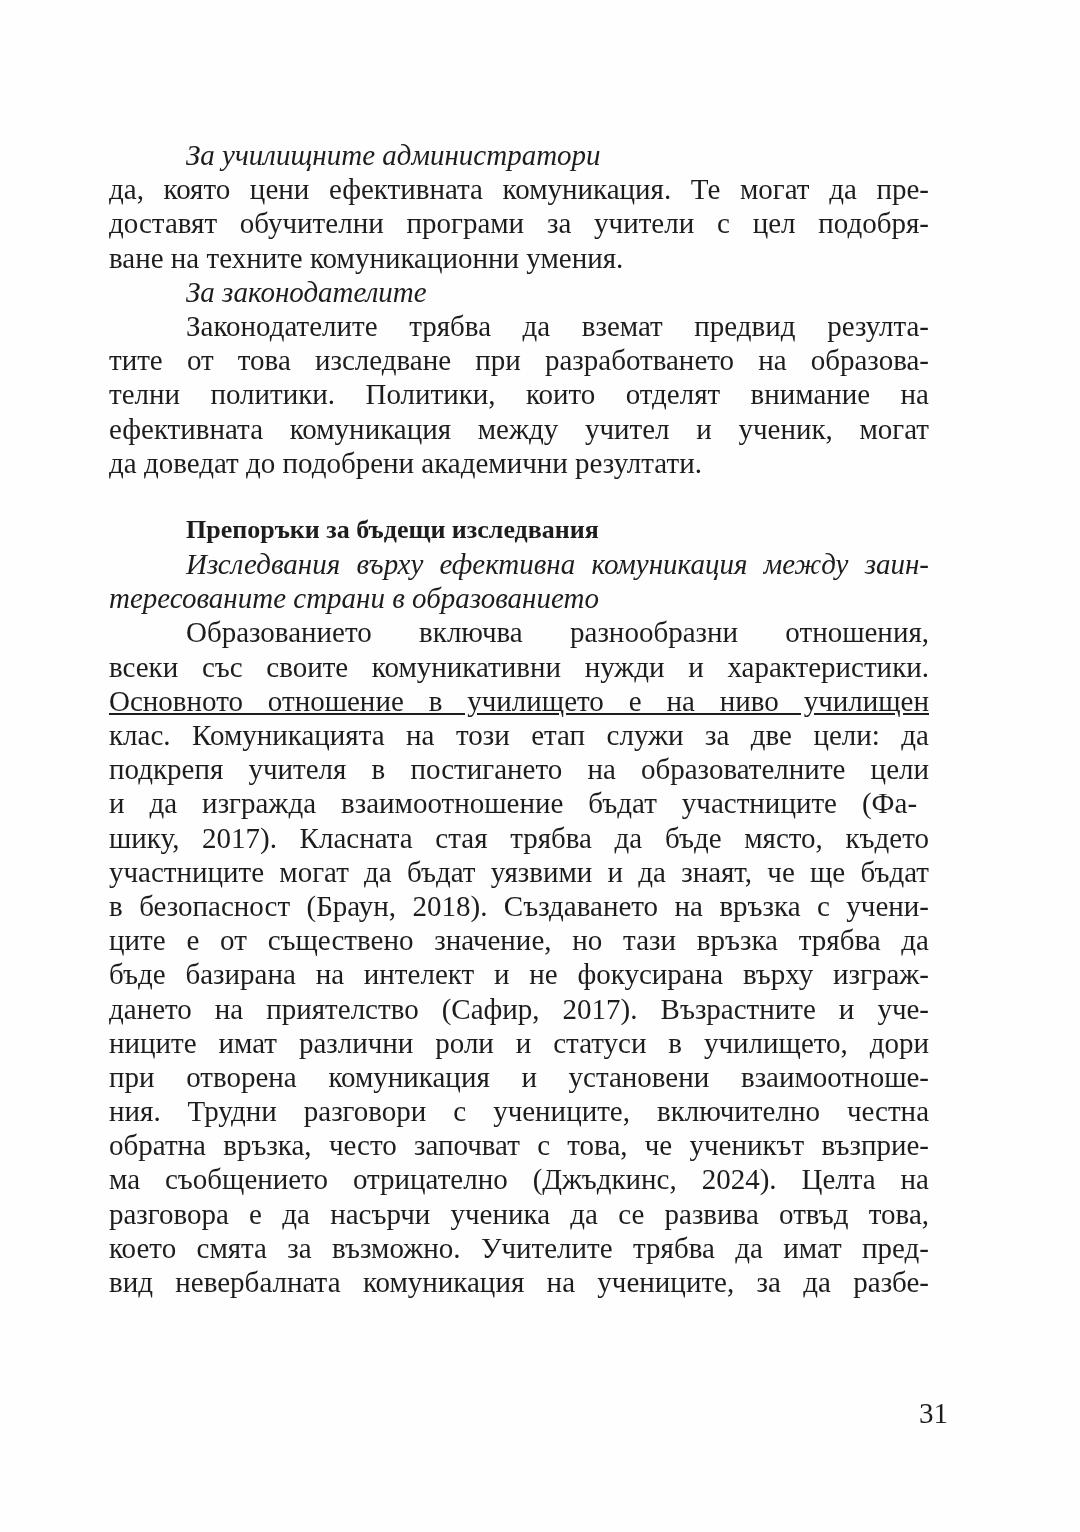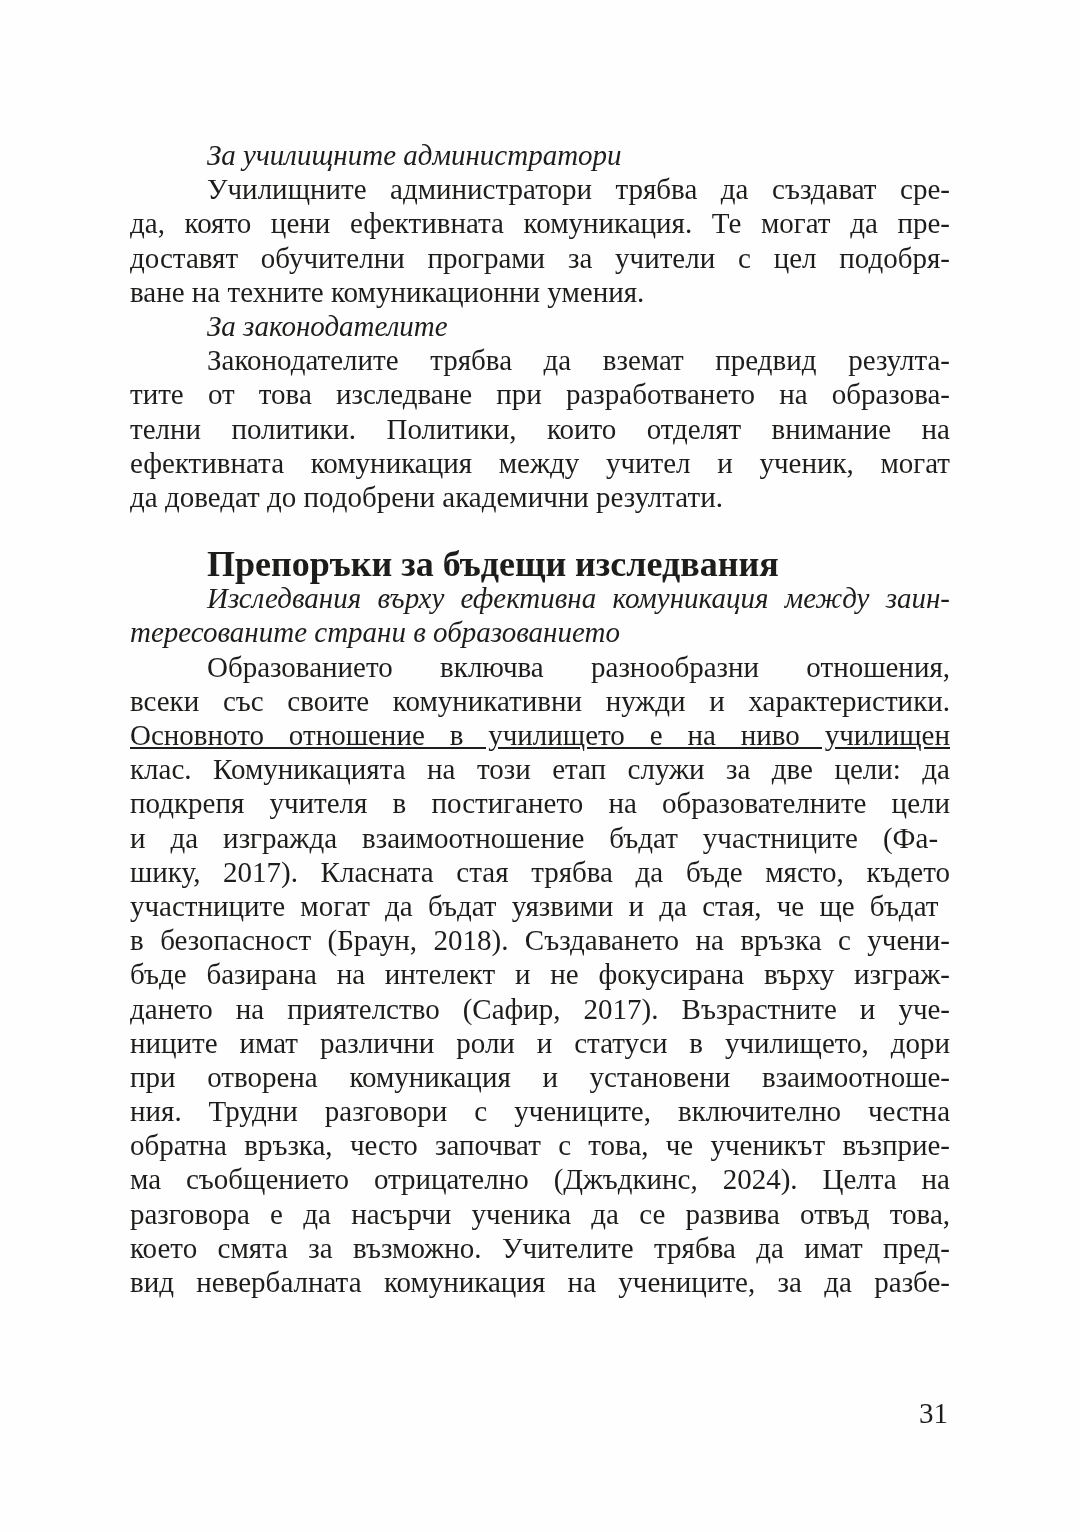--- a/index.html
+++ b/index.html
@@ -11,59 +11,58 @@
     position: relative;
     width: 1080px;
     height: 1532px;
     background: #fefefe;
     color: #1d1d1b;
     font-family: "Liberation Serif", "DejaVu Serif", serif;
     overflow: hidden;
   }
   .content {
     position: absolute;
-    left: 130px;
+    left: 109px;
     top: 138px;
     width: 820px;
   }
   .block { margin: 0; }
   .block.space-before { margin-top: 33px; }
   .line {
     line-height: 34.2px;
     font-size: 29px;
     height: 34.2px;
     white-space: nowrap;
     overflow: visible;
   }
   .line > span {
     display: inline-block;
     white-space: nowrap;
     transform-origin: 0 50%;
   }
   .line.indent { padding-left: 77px; }
   .heading-italic .line { font-style: italic; }
-  .heading-bold .line { font-weight: bold; font-size: 36px; }
+  .heading-bold .line { font-weight: bold; font-size: 26px; }
   .page-number {
     position: absolute;
     top: 1396px;
     right: 132px;
     font-size: 29px;
     line-height: 34px;
   }
 </style>
 </head>
 <body>
 
 <div class="page">
   <main class="content">
       <div class="block heading-italic">
         <div class="line indent"><span>За училищните администратори</span></div>
       </div>
       <div class="block body">
-        <div class="line indent j"><span style="word-spacing: 16.2937px;">Училищните администратори трябва да създават сре-</span></div>
         <div class="line j"><span style="word-spacing: 12.3965px;">да, която цени ефективната комуникация. Те могат да пре-</span></div>
         <div class="line j"><span style="word-spacing: 15.5446px;">доставят обучителни програми за учители с цел подобря-</span></div>
         <div class="line"><span>ване на техните комуникационни умения.</span></div>
       </div>
       <div class="block heading-italic">
         <div class="line indent"><span>За законодателите</span></div>
       </div>
       <div class="block body">
         <div class="line indent j"><span style="word-spacing: 24.325px;">Законодателите трябва да вземат предвид резулта-</span></div>
         <div class="line j"><span style="word-spacing: 16.9018px;">тите от това изследване при разработването на образова-</span></div>
@@ -79,22 +78,23 @@
         <div class="line"><span>тересованите страни в образованието</span></div>
       </div>
       <div class="block body">
         <div class="line indent j"><span style="word-spacing: 40.1042px;">Образованието включва разнообразни отношения,</span></div>
         <div class="line j"><span style="word-spacing: 16.4036px;">всеки със своите комуникативни нужди и характеристики.</span></div>
         <div class="line j"><span style="word-spacing: 17.6384px; text-decoration: underline;">Основното отношение в училището е на ниво училищен</span></div>
         <div class="line j"><span style="word-spacing: 14.2257px;">клас. Комуникацията на този етап служи за две цели: да</span></div>
         <div class="line j"><span style="word-spacing: 17.9349px;">подкрепя учителя в постигането на образователните цели</span></div>
         <div class="line j"><span style="word-spacing: 17.7318px;">и да изгражда взаимоотношение бъдат участниците (Фа-</span></div>
         <div class="line j"><span style="word-spacing: 15.4141px;">шику, 2017). Класната стая трябва да бъде място, където</span></div>
-        <div class="line j"><span style="word-spacing: 7.96563px;">участниците могат да бъдат уязвими и да стая, че ще бъдат</span></div>
+        <div class="line j"><span style="word-spacing: 7.96563px;">участниците могат да бъдат уязвими и да знаят, че ще бъдат</span></div>
         <div class="line j"><span style="word-spacing: 9.20508px;">в безопасност (Браун, 2018). Създаването на връзка с учени-</span></div>
+        <div class="line j"><span style="word-spacing: 13.5503px;">ците е от съществено значение, но тази връзка трябва да</span></div>
         <div class="line j"><span style="word-spacing: 12.5547px;">бъде базирана на интелект и не фокусирана върху изграж-</span></div>
         <div class="line j"><span style="word-spacing: 15.7634px;">дането на приятелство (Сафир, 2017). Възрастните и уче-</span></div>
         <div class="line j"><span style="word-spacing: 14.666px;">ниците имат различни роли и статуси в училището, дори</span></div>
         <div class="line j"><span style="word-spacing: 24.4px;">при отворена комуникация и установени взаимоотноше-</span></div>
         <div class="line j"><span style="word-spacing: 19.7318px;">ния. Трудни разговори с учениците, включително честна</span></div>
         <div class="line j"><span style="word-spacing: 10.0117px;">обратна връзка, често започват с това, че ученикът възприе-</span></div>
         <div class="line j"><span style="word-spacing: 17.6693px;">ма съобщението отрицателно (Джъдкинс, 2024). Целта на</span></div>
         <div class="line j"><span style="word-spacing: 13.0052px;">разговора е да насърчи ученика да се развива отвъд това,</span></div>
         <div class="line j"><span style="word-spacing: 13.1367px;">което смята за възможно. Учителите трябва да имат пред-</span></div>
         <div class="line j"><span style="word-spacing: 15.1205px;">вид невербалната комуникация на учениците, за да разбе-</span></div>

